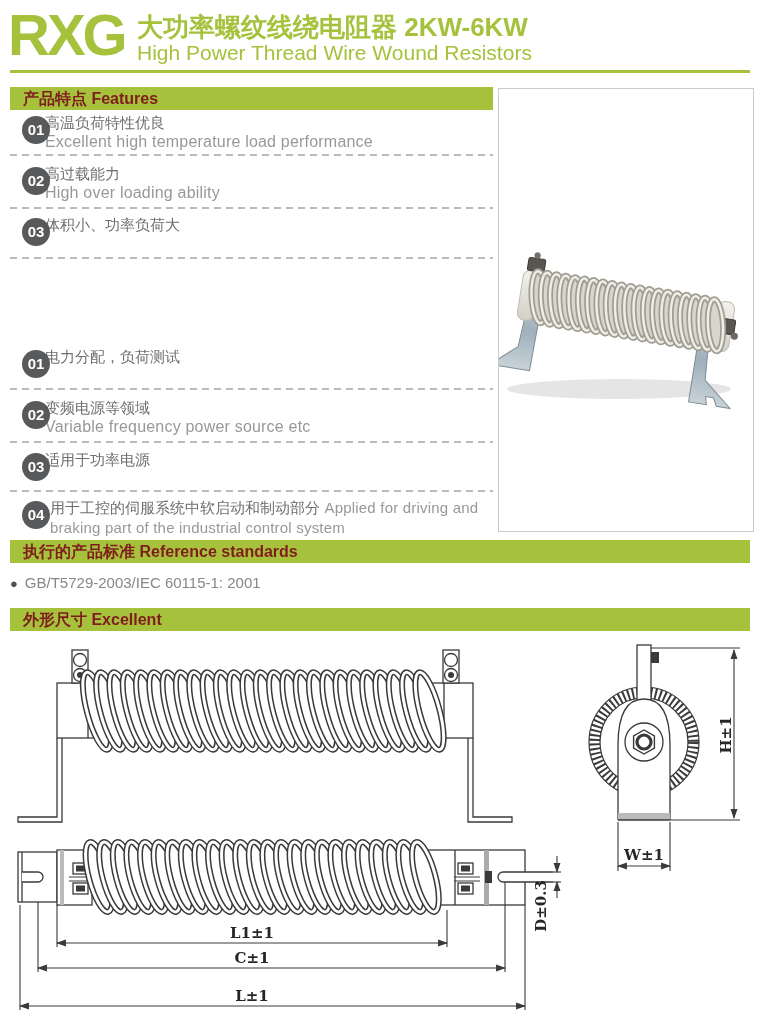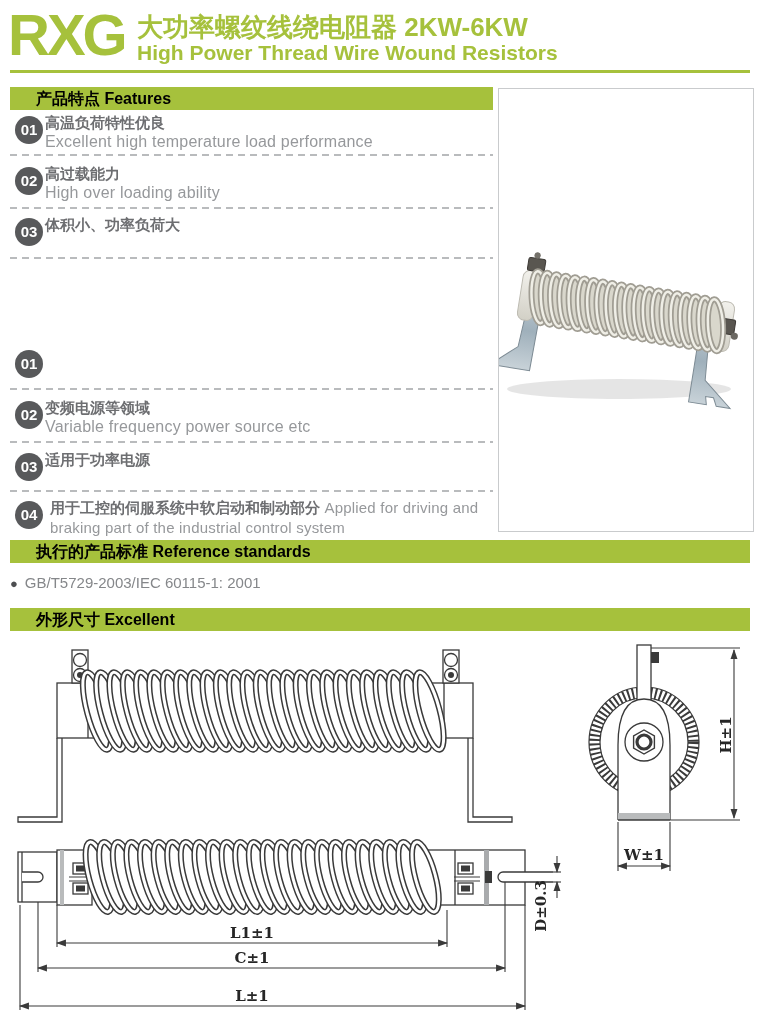--- a/index.html
+++ b/index.html
@@ -2,30 +2,30 @@
 <html style="--accent: #a6c13c; --badge: #58595b; --cn: #6d6e71; --en: #96989b;"><head>
 <meta charset="utf-8">
 <style>
   :root{ --accent:#a6c13c; --badge:#58595b; --cn:#6d6e71; --en:#96989b; --line:#3a3a3a; }
   html,body{margin:0;padding:0;background:#fff;}
   .page{position:relative;width:760px;height:1021px;background:#fff;overflow:hidden;
         font-family:"Liberation Sans",sans-serif;}
   .logo{position:absolute;left:8px;top:6px;font-size:58px;font-weight:bold;
         letter-spacing:-3px;color:var(--accent);line-height:1;}
   .title-cn{position:absolute;left:137px;top:10px;font-size:26px;font-weight:bold;color:var(--accent);}
-  .title-en{position:absolute;left:137px;top:41px;font-size:21px;font-weight:700;color:var(--accent);}
+  .title-en{position:absolute;left:137px;top:41px;font-size:21px;font-weight:400;color:var(--accent);}
   .rule{position:absolute;left:10px;top:70px;width:740px;height:3px;background:var(--accent);}
-  .bar{position:absolute;left:10px;height:23px;background:var(--accent);color:#000000;
-       font-size:16px;font-weight:600;line-height:23px;padding-left:26px;box-sizing:border-box;}
+  .bar{position:absolute;left:10px;height:23px;background:var(--accent);color:#7f1d1d;
+       font-size:16px;font-weight:600;line-height:23px;padding-left:13px;box-sizing:border-box;}
   .bar.half{width:483px;} .bar.full{width:740px;}
   .item{position:absolute;left:10px;width:483px;}
-  .badge{position:absolute;left:5px;top:3px;width:28px;height:28px;background:var(--badge);
+  .badge{position:absolute;left:12px;top:3px;width:28px;height:28px;background:var(--badge);
          color:#fff;font-size:15px;font-weight:bold;text-align:center;line-height:28px;border-radius:14px;}
   .txt{margin-left:35px;}
-  .txt .cn{display:block;font-size:15px;line-height:19px;color:var(--cn);font-weight:bold;}
+  .txt .cn{display:block;font-size:15px;line-height:19px;color:var(--cn);}
   .txt .en{display:block;font-size:16px;line-height:20px;color:var(--en);letter-spacing:.2px;}
   .item.inline .txt{width:452px;margin-left:40px;}
   .item.inline .cn,.item.inline .en{display:inline;font-size:15px;line-height:20px;}
   .dash{position:absolute;left:10px;width:483px;height:2px;
         background:repeating-linear-gradient(90deg,#b9bbbd 0 7px,transparent 7px 12px);}
   .std-row{position:absolute;left:10px;top:574px;font-size:15px;color:#85878a;}
   .std-row .dot{color:#4d4e50;font-size:13px;margin-right:7px;}
   .photo-box{position:absolute;left:498px;top:88px;width:256px;height:444px;
              border:1px solid #c9cbcd;box-sizing:border-box;background:#fff;}
   svg{display:block;}
@@ -176,20 +176,21 @@
             </g>
           </g>
       </g>
     </svg>
   </div>
 
 
   <div class="item" style="top:347px">
     <div class="badge">01</div>
     <div class="txt">
+        <span class="cn">电力分配，负荷测试</span>
       </div>
   </div>
   <div class="dash" style="top:388px"></div>
 
   <div class="item" style="top:398px">
     <div class="badge">02</div>
     <div class="txt">
         <span class="cn">变频电源等领域</span>
         <span class="en">Variable frequency power source etc</span>
       </div>

